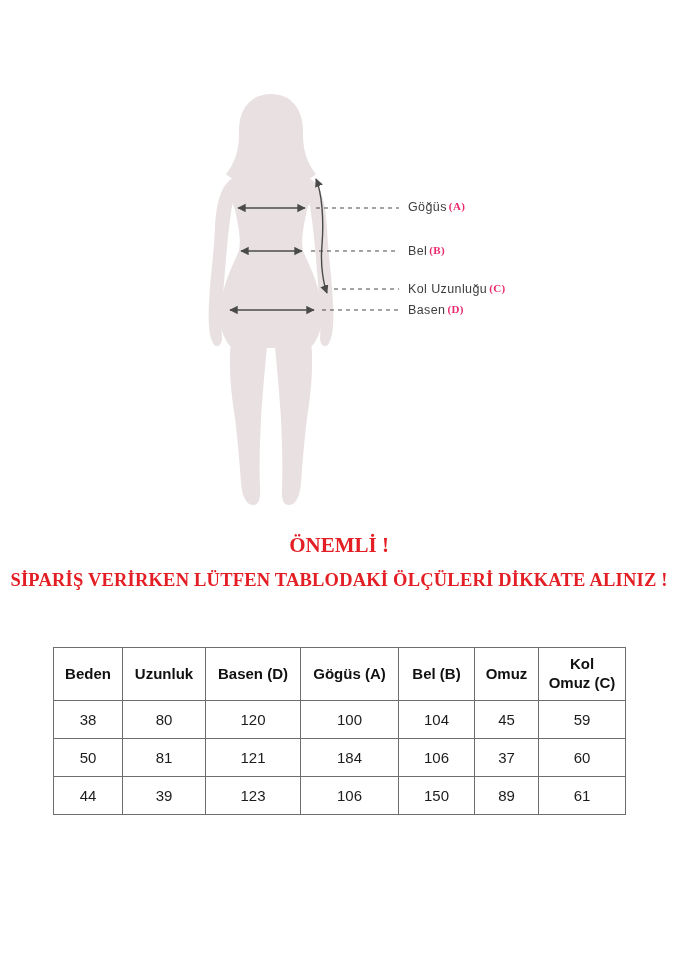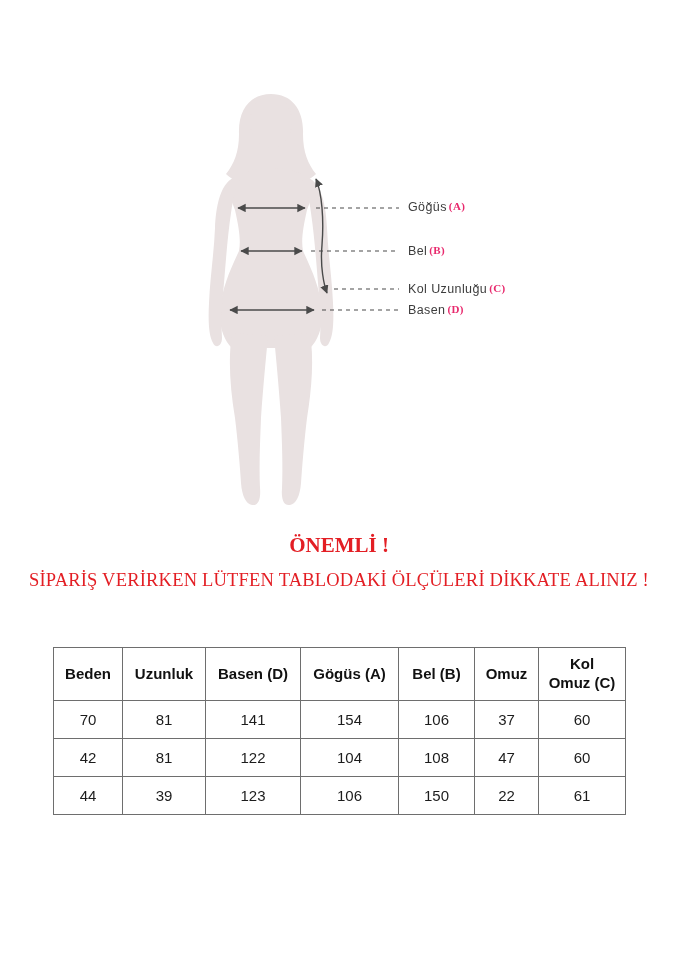--- a/index.html
+++ b/index.html
@@ -16,21 +16,21 @@
   
   .measure-label{position:absolute;left:408px;height:15px;line-height:15px;
     font-size:12.5px;color:#3d3d3d;letter-spacing:.4px;white-space:nowrap;}
   .measure-label .letter{font-family:"Liberation Serif",serif;font-weight:bold;
     font-size:11px;color:#e8296d;margin-left:2px;position:relative;top:-1px;}
 
   
   .notice-heading{position:absolute;top:533px;left:0;width:100%;text-align:center;
     font-family:"Liberation Serif",serif;font-weight:bold;font-size:21px;color:#e31e24;}
   .notice-message{position:absolute;top:570px;left:0;width:100%;text-align:center;
-    font-family:"Liberation Serif",serif;font-weight:normal;font-size:18.5px;color:#e31e24;
+    font-family:"Liberation Serif",serif;font-weight:bold;font-size:18.5px;color:#e31e24;
     letter-spacing:.2px;}
 
   
   table.size-table{position:absolute;left:53px;top:603px;width:572px;
     border-collapse:collapse;table-layout:fixed;border:1px solid #5d5d5d;margin-top:44px;}
   .size-table th,.size-table td{border:1px solid #6e6e6e;text-align:center;
     vertical-align:middle;padding:0;}
   .size-table th{height:52px;font-size:15px;font-weight:bold;color:#111;
     line-height:1.25;white-space:pre-line;}
   .size-table td{height:37px;font-size:15px;color:#1c1c1c;font-weight:normal;}
@@ -130,42 +130,42 @@
           <th>Basen (D)</th>
           <th>Gögüs (A)</th>
           <th>Bel (B)</th>
           <th>Omuz</th>
           <th>Kol
 Omuz (C)</th>
         </tr>
     </thead>
     <tbody>
         <tr>
-          <td>70</td>
+          <td>38</td>
+          <td>80</td>
+          <td>120</td>
+          <td>100</td>
+          <td>104</td>
+          <td>45</td>
+          <td>59</td>
+        </tr>
+        <tr>
+          <td>50</td>
           <td>81</td>
-          <td>141</td>
-          <td>154</td>
+          <td>121</td>
+          <td>184</td>
           <td>106</td>
           <td>37</td>
-          <td>60</td>
-        </tr>
-        <tr>
-          <td>42</td>
-          <td>81</td>
-          <td>122</td>
-          <td>104</td>
-          <td>108</td>
-          <td>47</td>
           <td>60</td>
         </tr>
         <tr>
           <td>44</td>
           <td>39</td>
           <td>123</td>
           <td>106</td>
           <td>150</td>
-          <td>22</td>
+          <td>89</td>
           <td>61</td>
         </tr>
       </tbody>
   </table>
 
 </div>
 
 </body></html>

